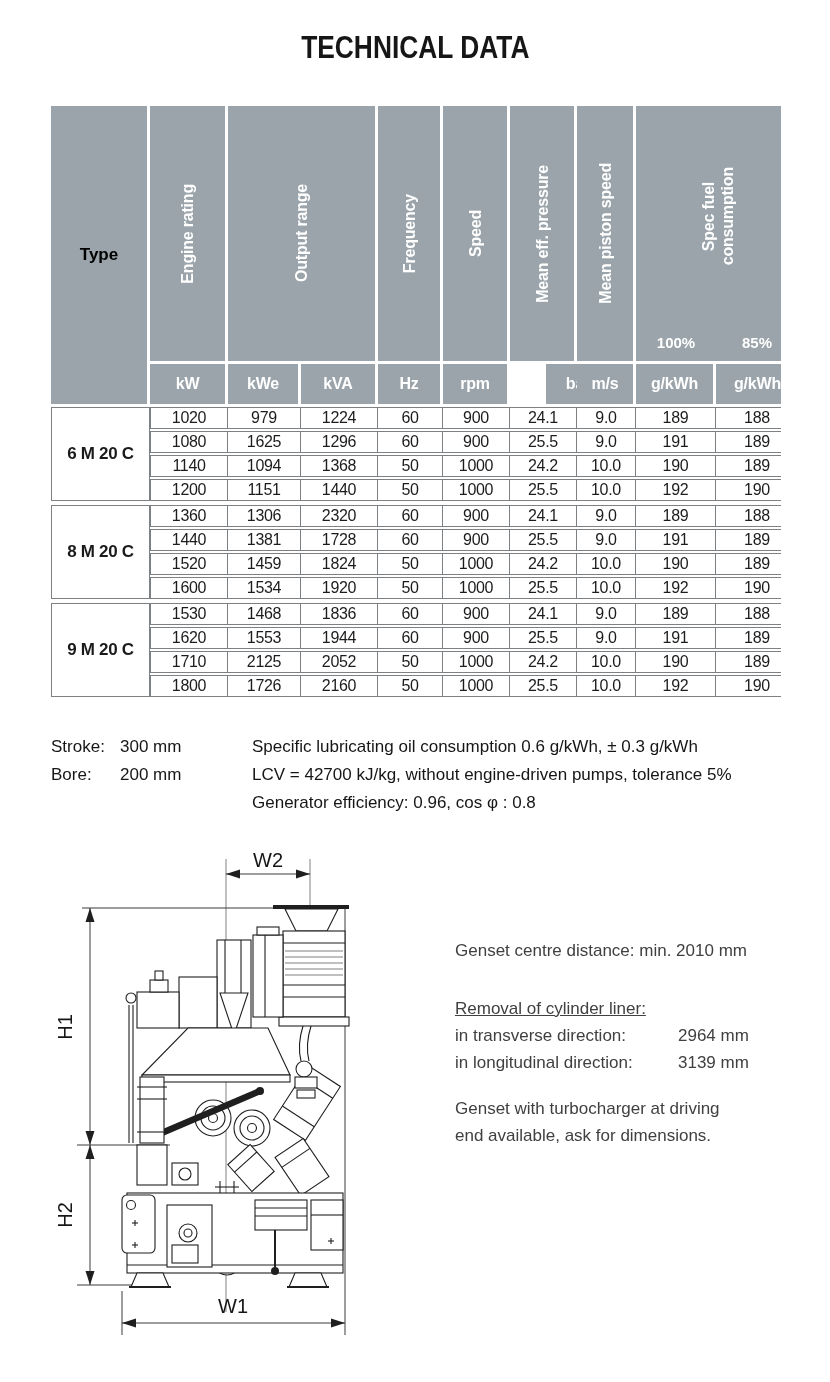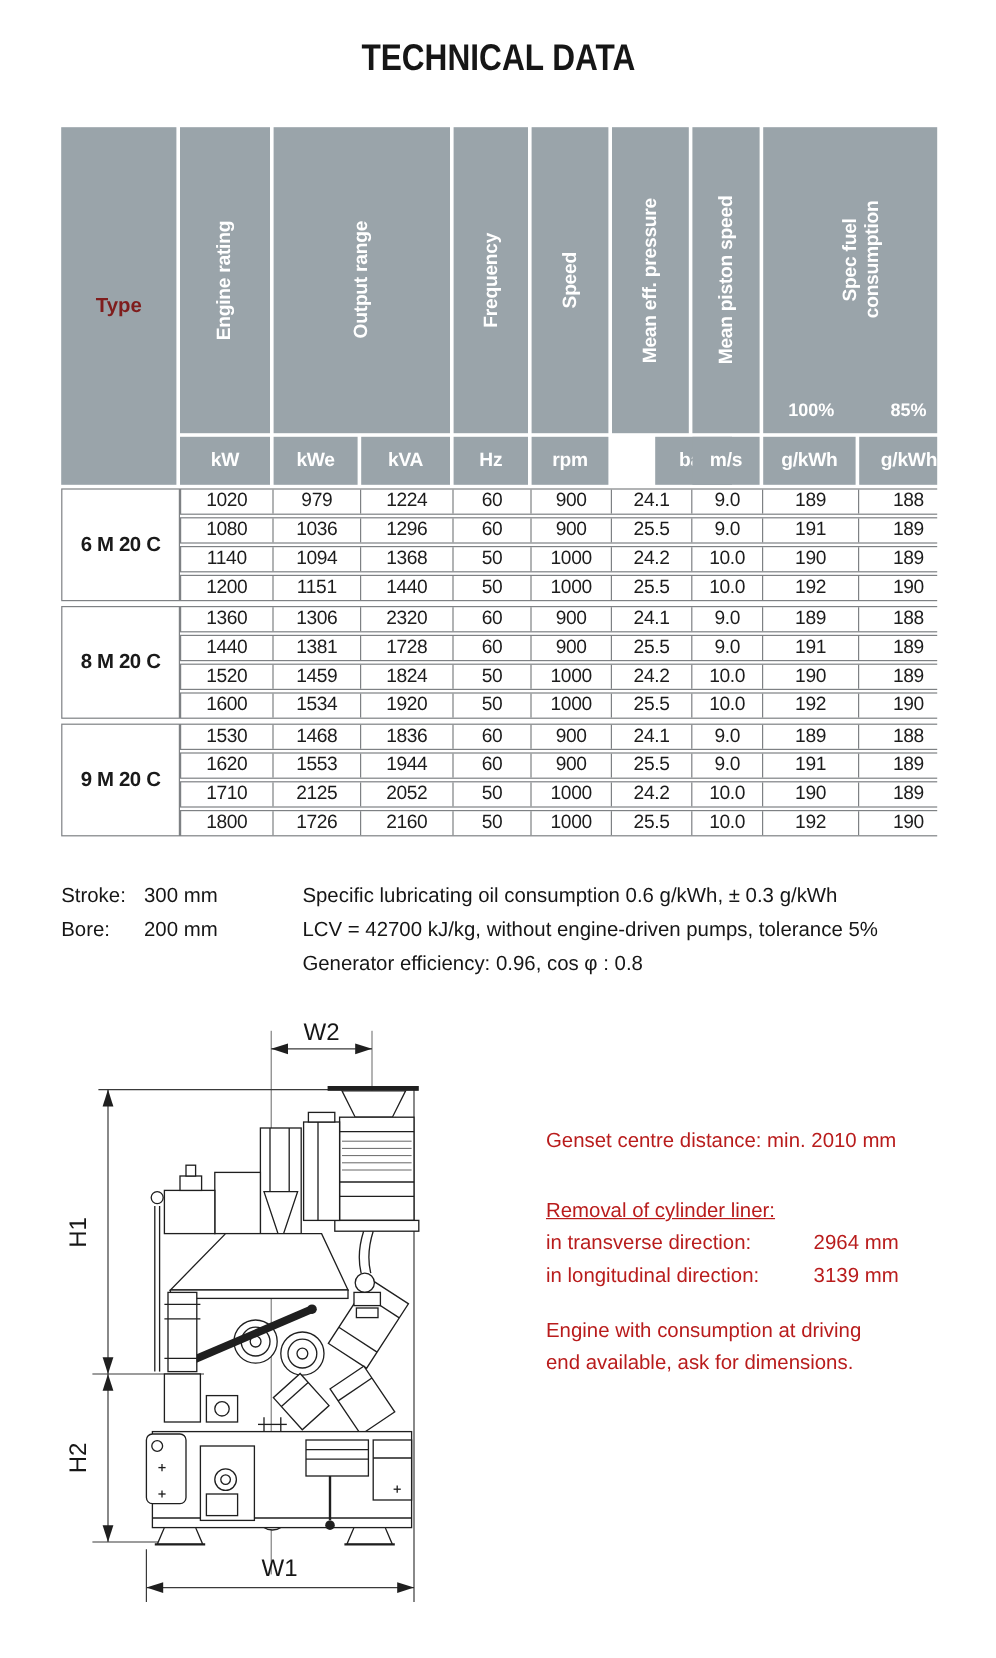--- a/index.html
+++ b/index.html
@@ -15,21 +15,21 @@
   
   .title{position:absolute;top:30px;left:0;width:830px;text-align:center;}
   .title span{display:inline-block;font-size:31px;font-weight:bold;letter-spacing:0px;
     transform:scaleX(.85);color:#161616;}
 
   
   .tablewrap{position:absolute;left:51px;top:106px;width:748px;height:592px;}
   .hcell{position:absolute;background:var(--gray);display:flex;align-items:center;justify-content:center;}
   .hcell.tall{top:0;height:255px;}
   .hcell.units{top:258px;height:40px;color:#fff;font-weight:bold;font-size:16px;letter-spacing:-0.2px;}
-  .typecell{left:0;top:0;width:96px;height:298px;color:#7f1d1d;font-weight:bold;font-size:17px;}
+  .typecell{left:0;top:0;width:96px;height:298px;color:#000000;font-weight:bold;font-size:17px;}
   .vtext{writing-mode:vertical-rl;transform:rotate(180deg);white-space:pre-line;color:#fff;
     font-weight:bold;font-size:16px;text-align:center;line-height:19px;letter-spacing:-0.2px;}
   .specfuel{padding-bottom:34px;}
   .pct{position:absolute;bottom:10px;transform:translateX(-50%);color:#fff;font-weight:bold;font-size:15px;}
 
   
   .group{position:absolute;left:0;width:748px;height:94px;}
   .type-cell{position:absolute;left:0;top:0;width:99px;height:94px;border:1px solid var(--bd);
     background:#fff;display:flex;align-items:center;justify-content:center;
     font-weight:bold;font-size:17px;letter-spacing:-0.3px;}
@@ -39,21 +39,21 @@
     border-right:1px solid var(--bd);letter-spacing:-0.3px;color:#1c1c1c;}
   .c0{width:77px}.c1{width:73px}.c2{width:77px}.c3{width:65px}.c4{width:67px}
   .c5{width:67px}.c6{width:59px}.c7{width:80px}.c8{width:82px;border-right:none}
 
   
   .notes{position:absolute;left:0;top:730px;width:830px;font-size:17px;}
   .notes .nline{position:absolute;white-space:nowrap;color:#161616;}
 
   
   .info{position:absolute;left:455px;top:941px;width:350px;font-size:17px;}
-  .info .iline{position:absolute;white-space:nowrap;color:#b91c1c;}
+  .info .iline{position:absolute;white-space:nowrap;color:#404040;}
   .info .ival{position:absolute;left:223px;top:0;white-space:nowrap;}
 
   
   .drawing{position:absolute;left:55px;top:845px;width:395px;height:505px;}
   svg .dim{stroke:#3a3a3a;stroke-width:1;fill:none;}
   svg .thin{stroke:#4a4a4a;stroke-width:0.7;fill:none;}
   svg .eng{stroke:#1f1f1f;stroke-width:1.1;fill:#fff;}
   svg .engn{stroke:#1f1f1f;stroke-width:1.1;fill:none;}
   svg .fin{stroke:#2a2a2a;stroke-width:0.6;fill:none;}
   svg .solid{fill:#1f1f1f;stroke:none;}
@@ -117,21 +117,21 @@
             <span class="dcell c2">1224</span>
             <span class="dcell c3">60</span>
             <span class="dcell c4">900</span>
             <span class="dcell c5">24.1</span>
             <span class="dcell c6">9.0</span>
             <span class="dcell c7">189</span>
             <span class="dcell c8">188</span>
           </div>
           <div class="drow" style="top: 24px;">
             <span class="dcell c0">1080</span>
-            <span class="dcell c1">1036</span>
+            <span class="dcell c1">1625</span>
             <span class="dcell c2">1296</span>
             <span class="dcell c3">60</span>
             <span class="dcell c4">900</span>
             <span class="dcell c5">25.5</span>
             <span class="dcell c6">9.0</span>
             <span class="dcell c7">191</span>
             <span class="dcell c8">189</span>
           </div>
           <div class="drow" style="top: 48px;">
             <span class="dcell c0">1140</span>
@@ -413,17 +413,17 @@
     <div class="iline" style="top:0px;">Genset centre distance: min. 2010 mm</div>
     <div class="iline" style="top:58px;text-decoration:underline;">Removal of cylinder liner:</div>
     <div class="iline" style="top:85px;width:340px;">
       <span>in transverse direction:</span>
       <span class="ival">2964 mm</span>
     </div>
     <div class="iline" style="top:112px;width:340px;">
       <span>in longitudinal direction:</span>
       <span class="ival">3139 mm</span>
     </div>
-    <div class="iline" style="top:158px;">Engine with consumption at driving</div>
+    <div class="iline" style="top:158px;">Genset with turbocharger at driving</div>
     <div class="iline" style="top:185px;">end available, ask for dimensions.</div>
   </div>
 
 </div>
 
 </body></html>

